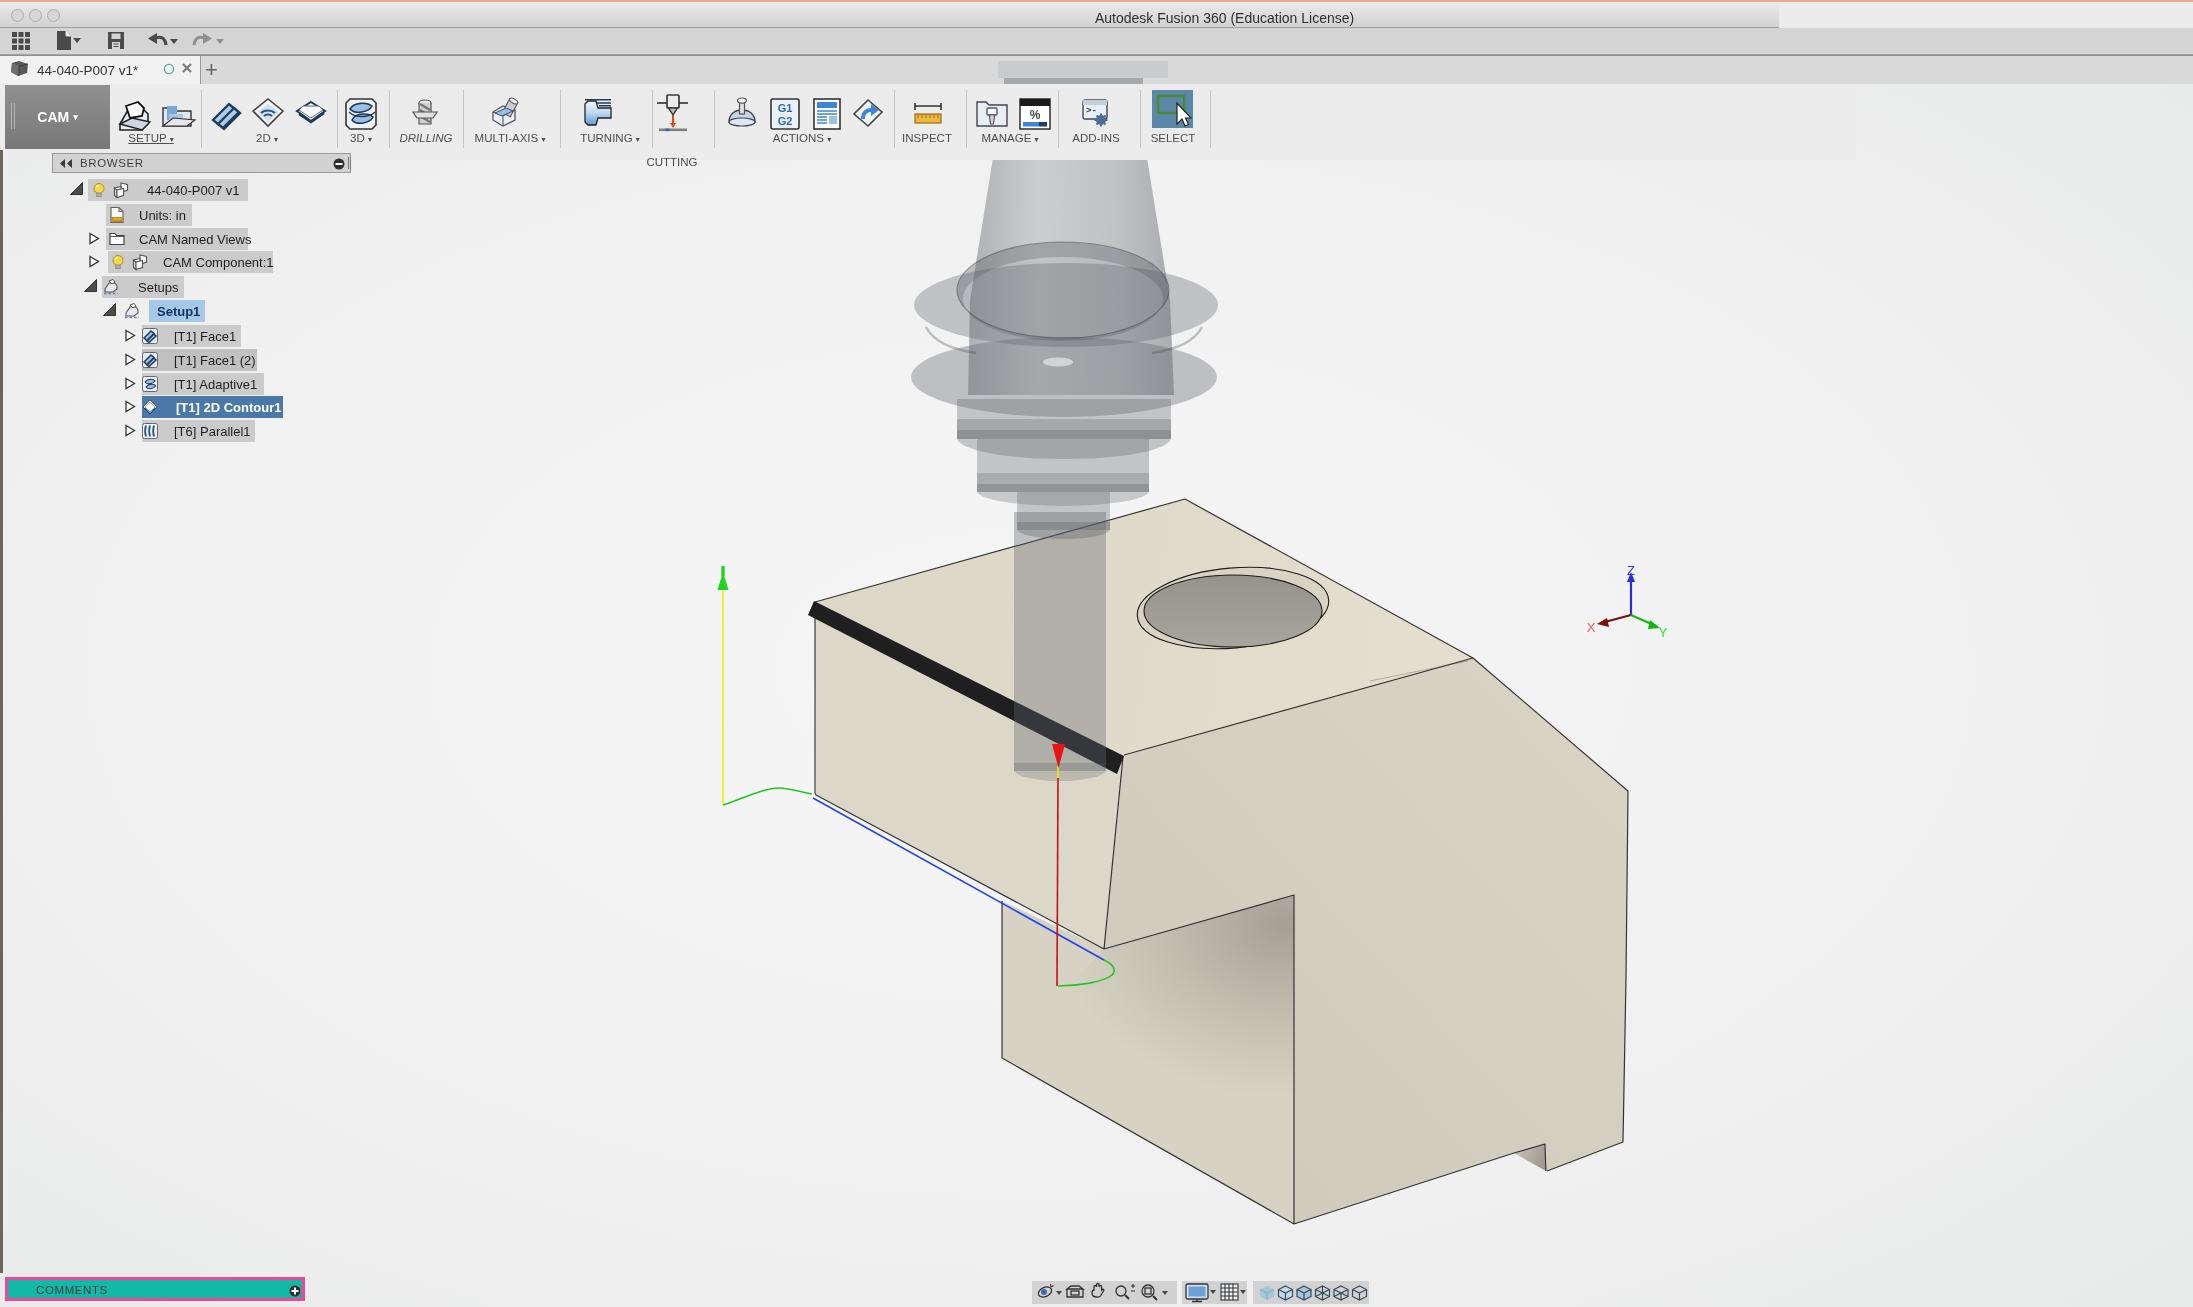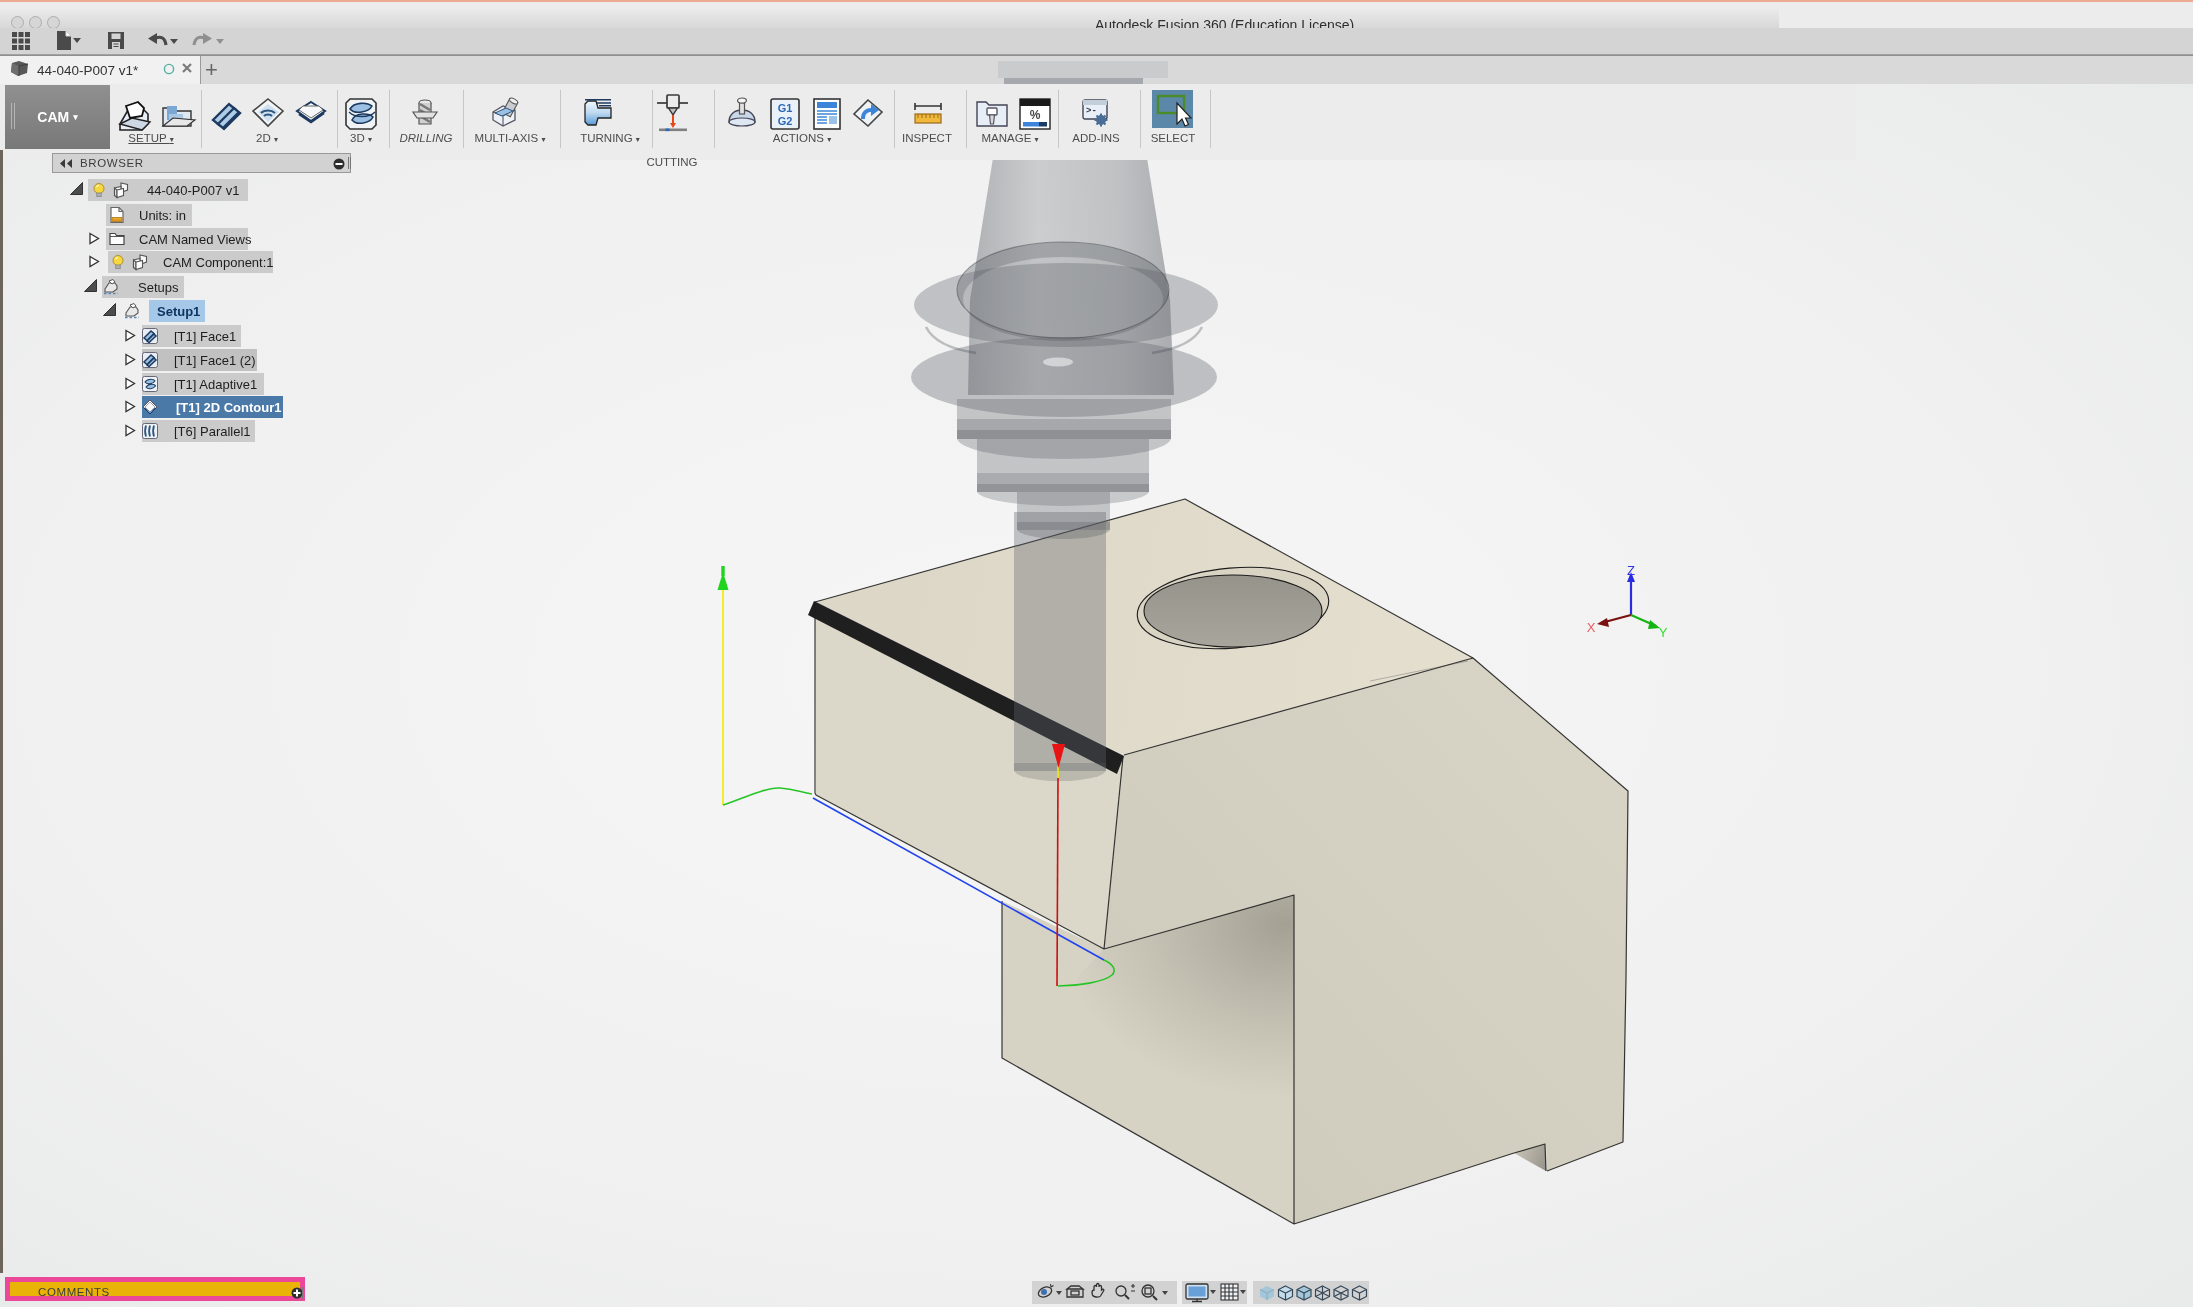--- a/index.html
+++ b/index.html
@@ -1,35 +1,35 @@
 <!DOCTYPE html>
 <html><head>
 <meta charset="utf-8">
 <style>
   html,body{margin:0;padding:0;}
   body{width:2193px;height:1307px;overflow:hidden;font-family:"Liberation Sans",sans-serif;position:relative;background:#ececec;}
   .abs{position:absolute;}
   
   #salmon{left:0;top:0;width:2193px;height:2px;background:#edaa92;}
-  #titlebar{left:0;top:9px;width:1779px;height:25px;background:linear-gradient(#eaeaea,#d2d2d2);border-bottom:1px solid #9f9f9f;}
+  #titlebar{left:0;top:2px;width:1779px;height:25px;background:linear-gradient(#eaeaea,#d2d2d2);border-bottom:1px solid #9f9f9f;}
   .tl{position:absolute;top:7px;width:11px;height:11px;border-radius:50%;border:1px solid #adadad;background:#d6d6d6;}
   #title{left:1095px;top:8px;font-size:14px;color:#2e2e2e;}
   #qat{left:0;top:28px;width:2193px;height:26px;background:#d4d4d4;border-bottom:1px solid #a2a2a2;}
   #tabbar{left:0;top:55px;width:2193px;height:29px;background:#d9d9d9;border-top:1px solid #8f8f8f;box-sizing:border-box;}
   #activetab{left:0;top:0;width:200px;height:29px;background:#f1f1f1;border-right:1px solid #9a9a9a;}
   #tabname{left:37px;top:7px;font-size:13.5px;color:#333;}
   
   #ribbon{left:0;top:84px;width:1856px;height:76px;background:#ececec;}
   #cambox{left:5px;top:1px;width:105px;height:64px;background:linear-gradient(#909090,#787878);color:#fff;font-weight:bold;font-size:14px;text-align:center;line-height:64px;}
   .rsep{position:absolute;top:6px;height:58px;width:1px;background:#c6c6c6;}
   .rlabel{position:absolute;top:48px;font-size:11.5px;color:#4d4d4d;white-space:nowrap;text-align:center;}
   
   #browserhead{left:5px;top:0px;width:299px;height:20px;background:#d2d2d2;border:1px solid #999;box-sizing:border-box;}
   
-  #comments{left:5px;top:1277px;width:300px;height:24px;background:#eab308;border:5px solid #ec4899;box-sizing:border-box;}
+  #comments{left:5px;top:1277px;width:300px;height:24px;background:#14b8a6;border:3px solid #ec4899;box-sizing:border-box;}
   .navgrp{position:absolute;top:1281px;height:23px;background:#d2d2d2;}
 </style>
 </head>
 <body>
 <div class="abs" id="canvaswrap" style="left:0;top:84px;">
 <svg width="2193" height="1223" viewBox="0 84 2193 1223">
 <defs>
 <linearGradient id="turng" x1="0" y1="0" x2="0" y2="1">
 <stop offset="0" stop-color="#f2f7fc"></stop>
           <stop offset="0.5" stop-color="#bcd8f0"></stop>

